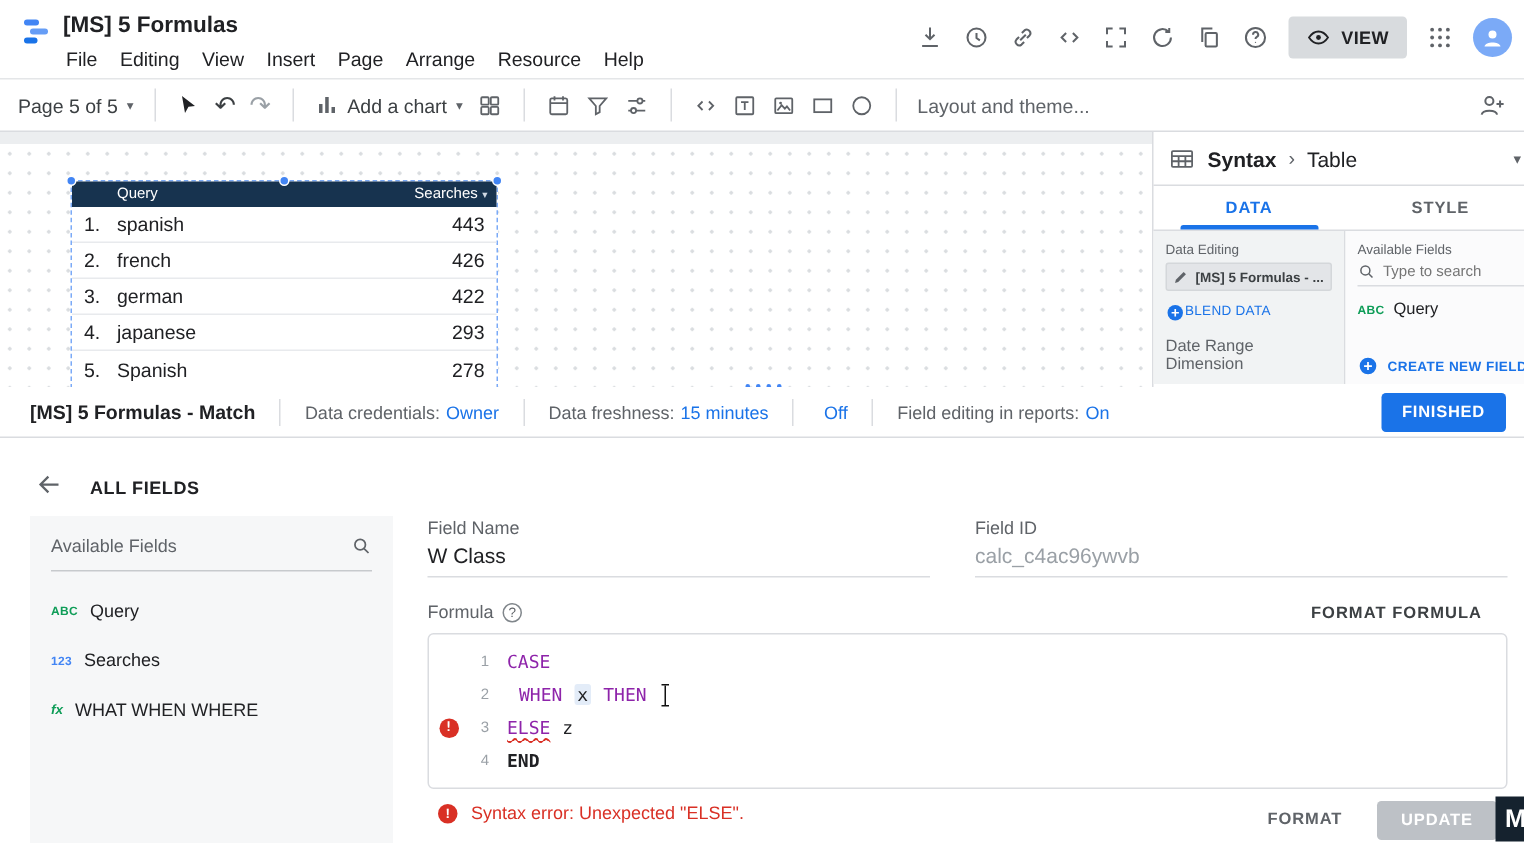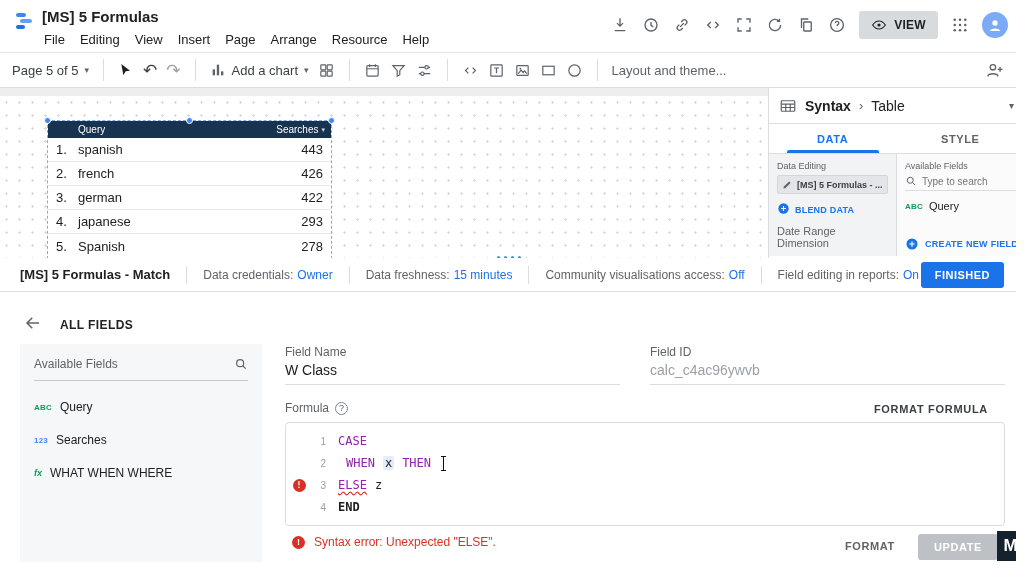--- a/index.html
+++ b/index.html
@@ -50,21 +50,21 @@
   .pb-sep { color:#5f6368; font-size:13px; }
   .panel-hdr .chev { margin-left:auto; color:#5f6368; font-size:10px; }
   .panel-tabs { display:flex; height:30px; border-bottom:1px solid #dadce0; }
   .ptab { flex:1; display:flex; align-items:center; justify-content:center; font-size:11px; font-weight:bold; letter-spacing:.6px; color:#5f6368; position:relative; }
   .ptab.active { color:#1a73e8; }
   .ptab.active::after { content:""; position:absolute; left:18px; right:18px; bottom:0; height:3px; background:#1a73e8; border-radius:2px 2px 0 0; }
   .panel-body { display:flex; height:102px; }
   .col-ds { width:128px; background:#f1f3f4; border-right:1px solid #dadce0; padding:7px 8px; }
   .p-label { font-size:9px; color:#5f6368; margin-bottom:4px; }
   .ds-chip { display:flex; align-items:center; gap:4px; background:#e3e5e8; border:1px solid #d4d7da; border-radius:2px; height:19px; padding:0 4px; font-size:9px; font-weight:bold; color:#3c4043; white-space:nowrap; overflow:hidden; }
-  .blend { display:flex; align-items:flex-end; gap:5px; margin-top:8px; font-size:9px; font-weight:bold; color:#1a73e8; letter-spacing:.2px; }
+  .blend { display:flex; align-items:flex-start; margin-top:8px; font-size:9px; font-weight:normal; color:#1a73e8; letter-spacing:.2px; }
   .date-dim { margin-top:10px; font-size:11px; color:#5f6368; }
   .col-af { flex:1; padding:7px 8px; position:relative; background:#fbfbfc; }
   .af-search { display:flex; align-items:center; gap:5px; border-bottom:1px solid #dadce0; padding-bottom:3px; margin-top:2px; }
   .af-search input { border:none; outline:none; background:transparent; font-family:"Liberation Sans",sans-serif; font-size:10px; width:85px; color:#3c4043; }
   .field-chip { display:flex; align-items:center; gap:6px; margin-top:9px; font-size:11px; color:#202124; }
   .badge { font-size:8px; font-weight:bold; letter-spacing:.2px; }
   .badge.green { color:#0f9d58; }
   .badge.blue { color:#4285f4; }
   .create-field { position:absolute; left:8px; bottom:5px; display:flex; align-items:center; gap:6px; font-size:9px; font-weight:bold; color:#1a73e8; letter-spacing:.3px; }
 
@@ -423,21 +423,20 @@
 
   <div class="statusbar">
     <span class="sb-title">[MS] 5 Formulas - Match</span>
     <span class="sb-sep"></span>
     <span>Data credentials:</span>
     <span class="sb-link">Owner</span>
     <span class="sb-sep"></span>
     <span>Data freshness:</span>
     <span class="sb-link">15 minutes</span>
     <span class="sb-sep"></span>
-    <span>Community visualisations access:</span>
     <span class="sb-link">Off</span>
     <span class="sb-sep"></span>
     <span>Field editing in reports:</span>
     <span class="sb-link">On</span>
     <div class="finished-btn">FINISHED</div>
   </div>
 
   <div class="allfields">
     <span class="ic">
         <svg width="18" height="18" viewBox="0 0 24 24" fill="none" stroke="#5f6368" stroke-width="2">

